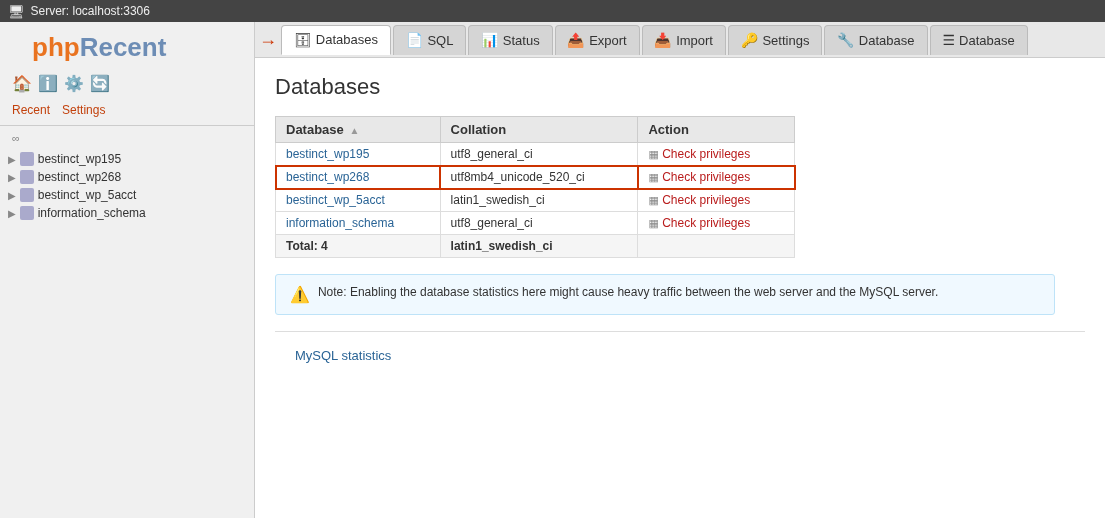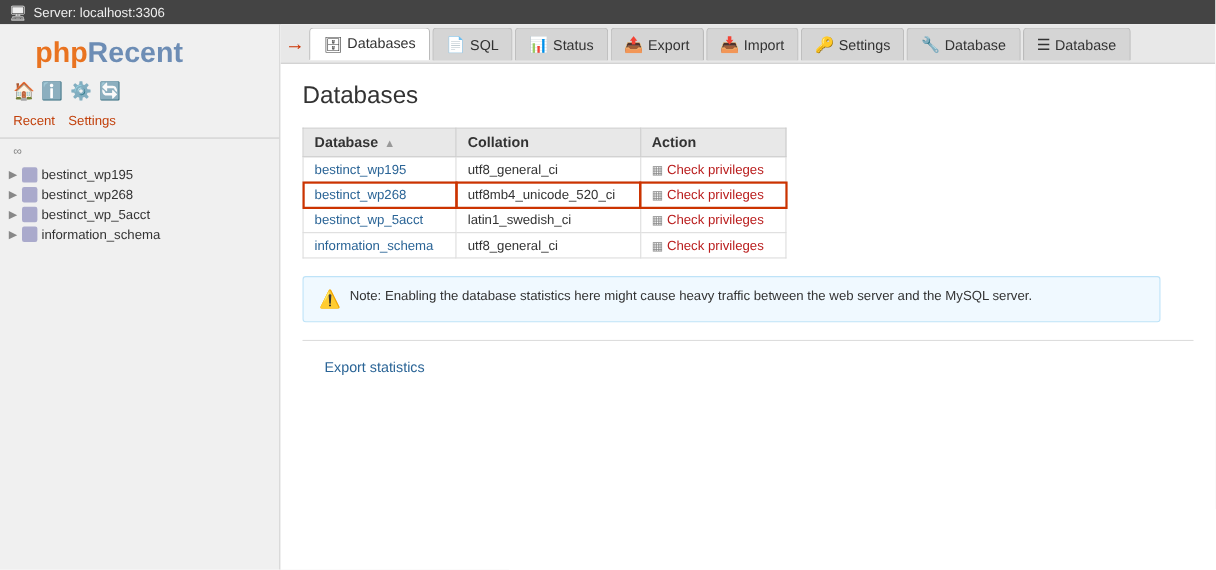--- a/index.html
+++ b/index.html
@@ -157,21 +157,21 @@
 
     .page-title {
       font-size: 22px;
       font-weight: normal;
       color: #333;
       margin-bottom: 16px;
     }
 
     
     .db-table {
-      width: 440px;
+      width: 520px;
       border-collapse: collapse;
       border: 1px solid #ccc;
       margin-bottom: 16px;
     }
     .db-table th {
       background: #e8e8e8;
       border: 1px solid #ccc;
       padding: 5px 10px;
       text-align: left;
       font-size: 13px;
@@ -369,29 +369,34 @@
             </td>
           </tr>
           <tr>
             <td><a class="db-link" href="#">information_schema</a></td>
             <td class="collation-cell">utf8_general_ci</td>
             <td>
               <span class="action-icon">▦</span>
               <a class="check-priv-link" href="#">Check privileges</a>
             </td>
           </tr>
+          <tr class="total-row">
+            <td><strong>Total: 4</strong></td>
+            <td class="collation-cell"><strong>latin1_swedish_ci</strong></td>
+            <td></td>
+          </tr>
         </tbody>
       </table>
 
       <div class="note-box">
         <span class="warning-icon">⚠️</span>
         <span>Note: Enabling the database statistics here might cause heavy traffic between the web server and the MySQL server.</span>
       </div>
 
       <hr class="section-divider">
 
       <div class="enable-stats">
-        <a href="#">Export statistics</a>
+        <a href="#">MySQL statistics</a>
       </div>
 
     </div>
   </div>
 </div>
 
 </body></html>

